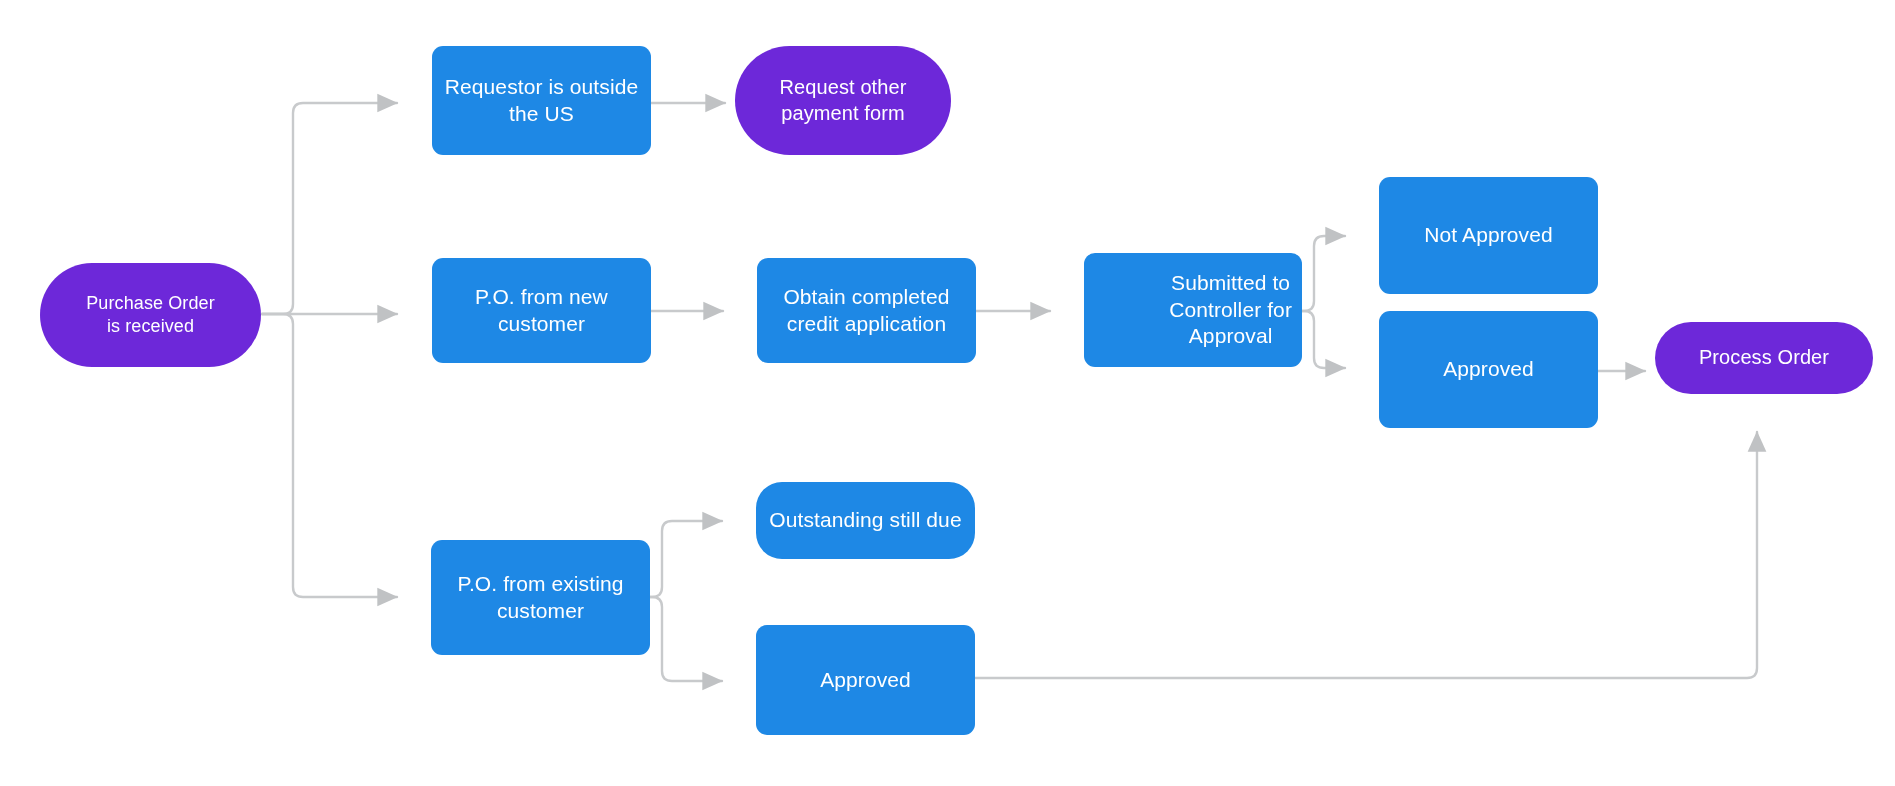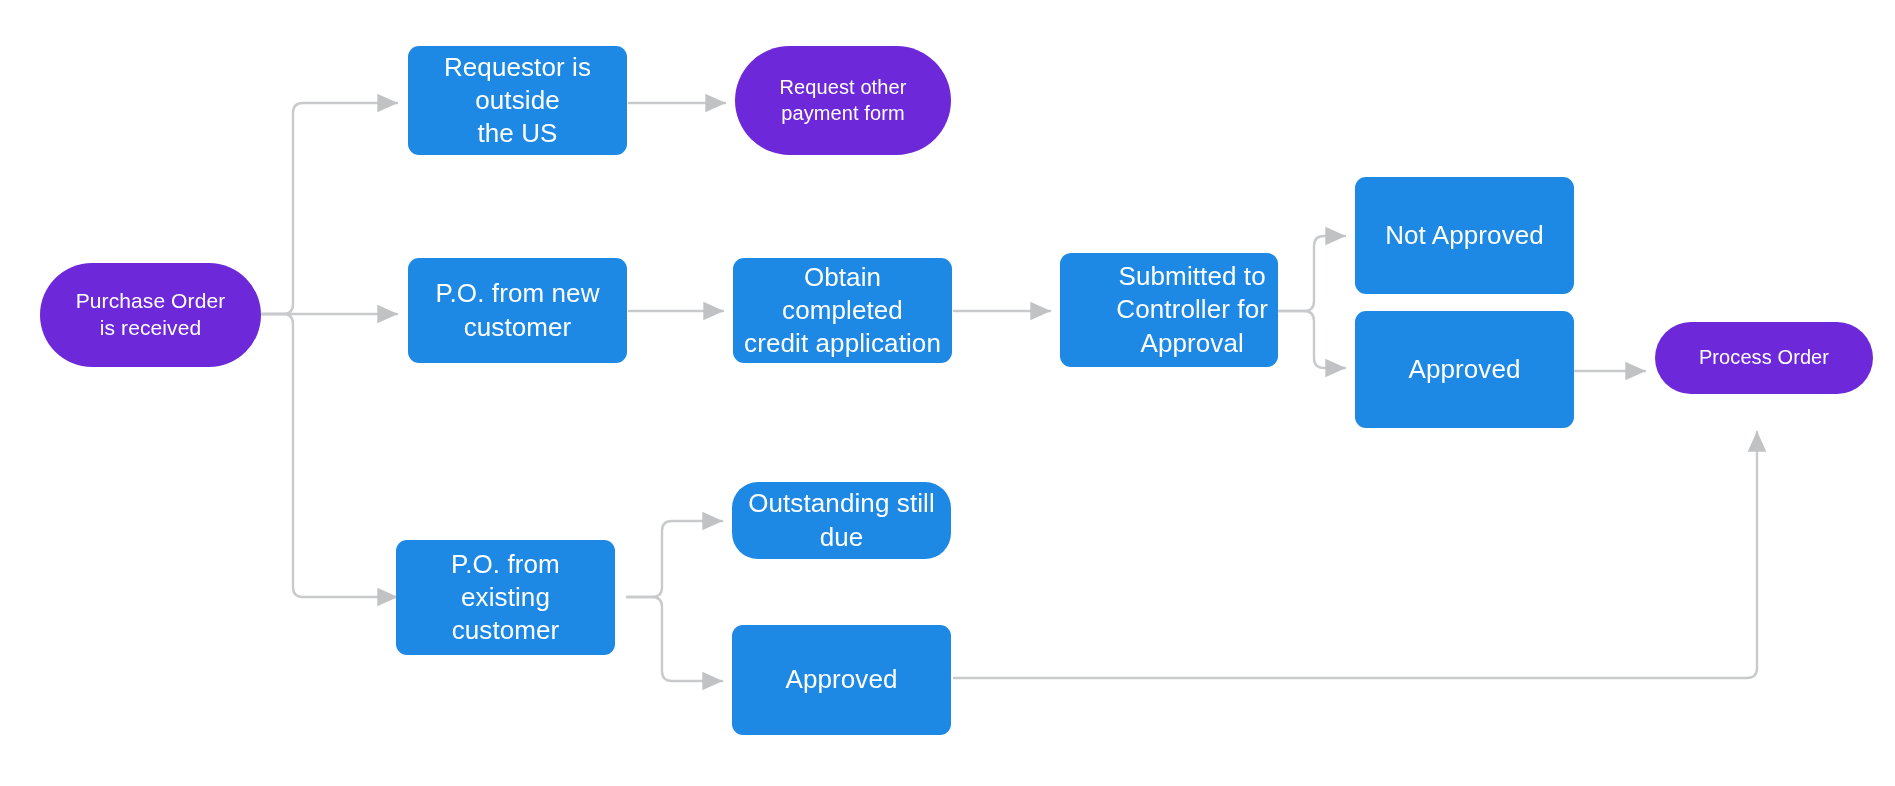--- a/index.html
+++ b/index.html
@@ -45,23 +45,23 @@
     white-space: pre-line;
   }
   .node.process {
     background: #1E88E5;
     border-radius: 11px;
   }
   .node.terminator {
     background: #6d28d9;
     border-radius: 56px;
   }
-  .fs-19 { font-size: 26px; }
+  .fs-19 { font-size: 21px; margin-left: 24px; }
   .fs-20 { font-size: 20px; }
-  .fs-21 { font-size: 21px; }
+  .fs-21 { font-size: 18px; }
 </style>
 </head>
 <body>
 
 <div id="canvas">
 
   <svg id="edges" viewBox="0 0 1895 786" width="1895" height="786" xmlns="http://www.w3.org/2000/svg">
     <defs>
       <marker id="arrowhead" markerWidth="9" markerHeight="9" refX="8.2" refY="4.5" orient="auto" markerUnits="strokeWidth">
         <path d="M0,0.6 L8.6,4.5 L0,8.4 z" fill="#C0C2C4"></path>
@@ -131,21 +131,21 @@
   </div>
 
   <div class="node process fs-19" style="left:1355px; top:311px; width:219px; height:117px;">
     <span class="label">Approved</span>
   </div>
 
   <div class="node terminator fs-20" style="left:1655px; top:322px; width:218px; height:72px; border-radius:50px;">
     <span class="label">Process Order</span>
   </div>
 
-  <div class="node process fs-19" style="left:396px; top:540px; width:219px; height:115px;">
+  <div class="node process fs-19" style="left:407px; top:540px; width:219px; height:115px;">
     <span class="label">P.O. from existing
 customer</span>
   </div>
 
   <div class="node process fs-19" style="left:732px; top:482px; width:219px; height:77px;border-radius:26px;">
     <span class="label">Outstanding still due</span>
   </div>
 
   <div class="node process fs-19" style="left:732px; top:625px; width:219px; height:110px;">
     <span class="label">Approved</span>

